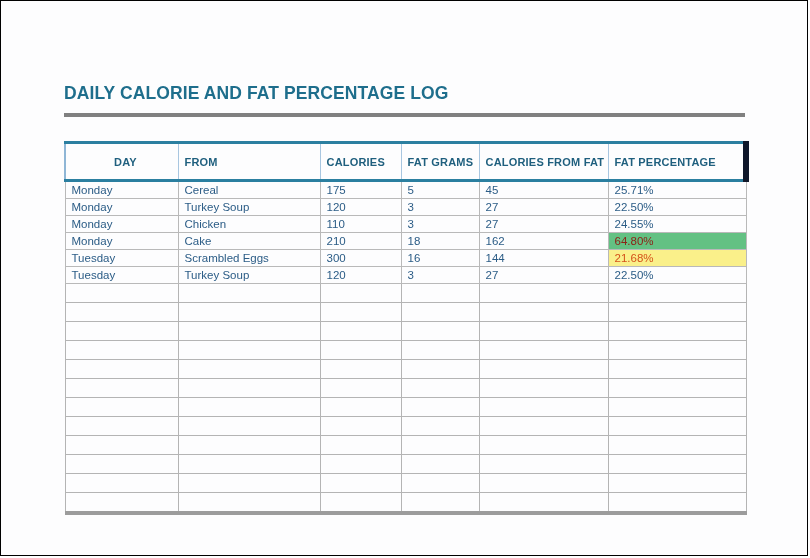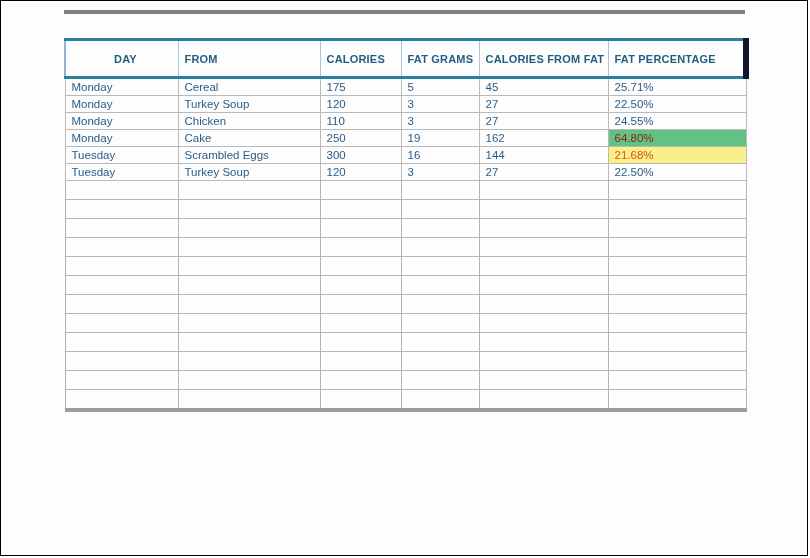--- a/index.html
+++ b/index.html
@@ -103,20 +103,21 @@
     background: #faf08a !important;
     color: #d4521a !important;
   }
 </style>
 </head>
 <body>
 
 <div id="page">
   <div id="content">
 
+    <h1 id="title">DAILY CALORIE AND FAT PERCENTAGE LOG</h1>
 
     <div id="title-rule"></div>
 
     <div id="table-wrap">
       <table id="log-table">
         <colgroup>
           <col class="c-day">
           <col class="c-food">
           <col class="c-cal">
           <col class="c-fatg">
@@ -154,22 +155,22 @@
               <td>Monday</td>
               <td>Chicken</td>
               <td>110</td>
               <td>3</td>
               <td>27</td>
               <td>24.55%</td>
             </tr>
             <tr class="filled">
               <td>Monday</td>
               <td>Cake</td>
-              <td>250</td>
-              <td>19</td>
+              <td>210</td>
+              <td>18</td>
               <td>162</td>
               <td class="hl-green">64.80%</td>
             </tr>
             <tr class="filled">
               <td>Tuesday</td>
               <td>Scrambled Eggs</td>
               <td>300</td>
               <td>16</td>
               <td>144</td>
               <td class="hl-yellow">21.68%</td>

